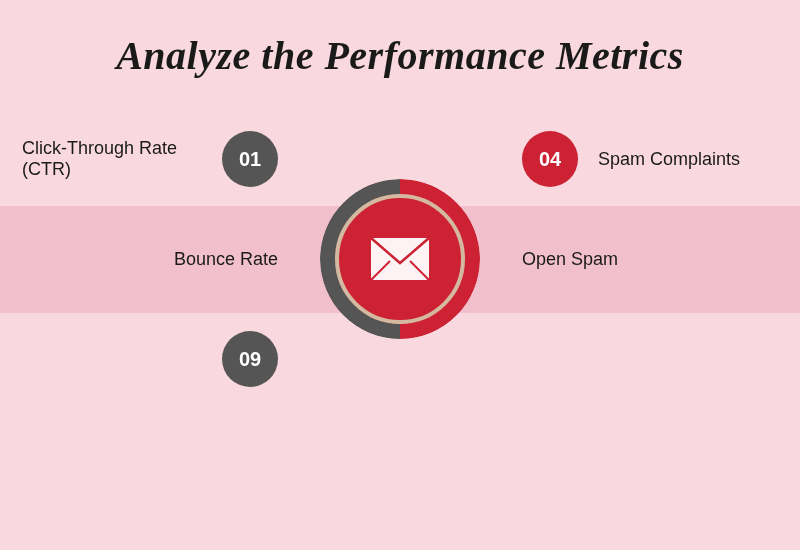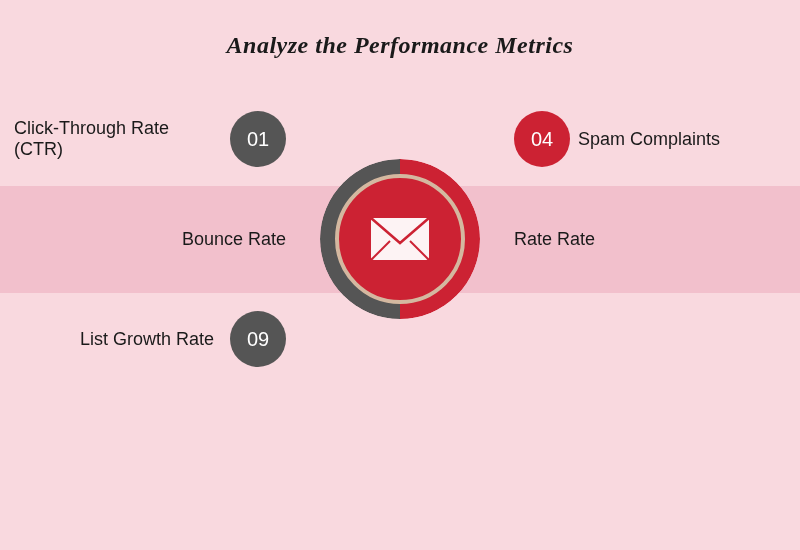--- a/index.html
+++ b/index.html
@@ -12,21 +12,21 @@
       overflow: hidden;
       position: relative;
     }
 
     .title-section {
       text-align: center;
       padding: 32px 0 20px;
     }
 
     .title-text {
-      font-size: 24px;
+      font-size: 40px;
       font-style: italic;
       font-weight: 700;
       color: #1a1a1a;
       letter-spacing: 0.5px;
     }
 
     
     .left-col {
       position: relative;
       z-index: 2;
@@ -45,50 +45,50 @@
       flex-direction: column;
       gap: 0;
       width: 300px;
       margin-left: 20px;
     }
 
     .metric-row {
       display: flex;
       align-items: center;
       height: 100px;
-      padding: 0 14px;
+      padding: 0 22px;
     }
 
     .metric-row.left {
       justify-content: flex-end;
       gap: 16px;
     }
 
     .metric-row.right {
       justify-content: flex-start;
-      gap: 8px;
+      gap: 20px;
       text-align: center;
     }
 
     .metric-label {
       font-size: 18px;
       font-weight: 400;
       color: #1a1a1a;
       font-family: Arial, sans-serif;
     }
 
     .metric-badge {
       width: 56px;
       height: 56px;
       border-radius: 50%;
       display: flex;
       align-items: center;
       justify-content: center;
       font-size: 20px;
-      font-weight: 400;
+      font-weight: 700;
       color: #fff;
       font-family: Arial, sans-serif;
       flex-shrink: 0;
     }
 
     .badge-dark {
       background-color: #555555;
     }
 
     .badge-red {
@@ -206,21 +206,20 @@
       <div class="metric-row left">
         <span class="metric-label">Click-Through Rate (CTR)</span>
         <div class="metric-badge badge-dark">01</div>
       </div>
 
       <div class="metric-row left">
         <span class="metric-label">Bounce Rate</span>
       </div>
 
       <div class="metric-row left">
-        <span class="metric-label">List Growth Rate</span>
         <div class="metric-badge badge-dark">09</div>
       </div>
     </div>
 
     <div class="center-icon">
       <div class="outer-ring">
         <div class="half-left"></div>
         <div class="half-right"></div>
         <div class="inner-ring">
           <svg class="envelope-svg" viewBox="0 0 60 44" fill="none" xmlns="http://www.w3.org/2000/svg">
@@ -237,20 +236,20 @@
     </div>
 
     <div class="right-col">
 
       <div class="metric-row right">
         <div class="metric-badge badge-red">04</div>
         <span class="metric-label">Spam Complaints</span>
       </div>
 
       <div class="metric-row right">
-        <span class="metric-label">Rate Rate</span>
+        <span class="metric-label">Open Spam</span>
       </div>
 
       <div class="metric-row right">
       </div>
     </div>
   </div>
 </div>
 
 </body></html>

